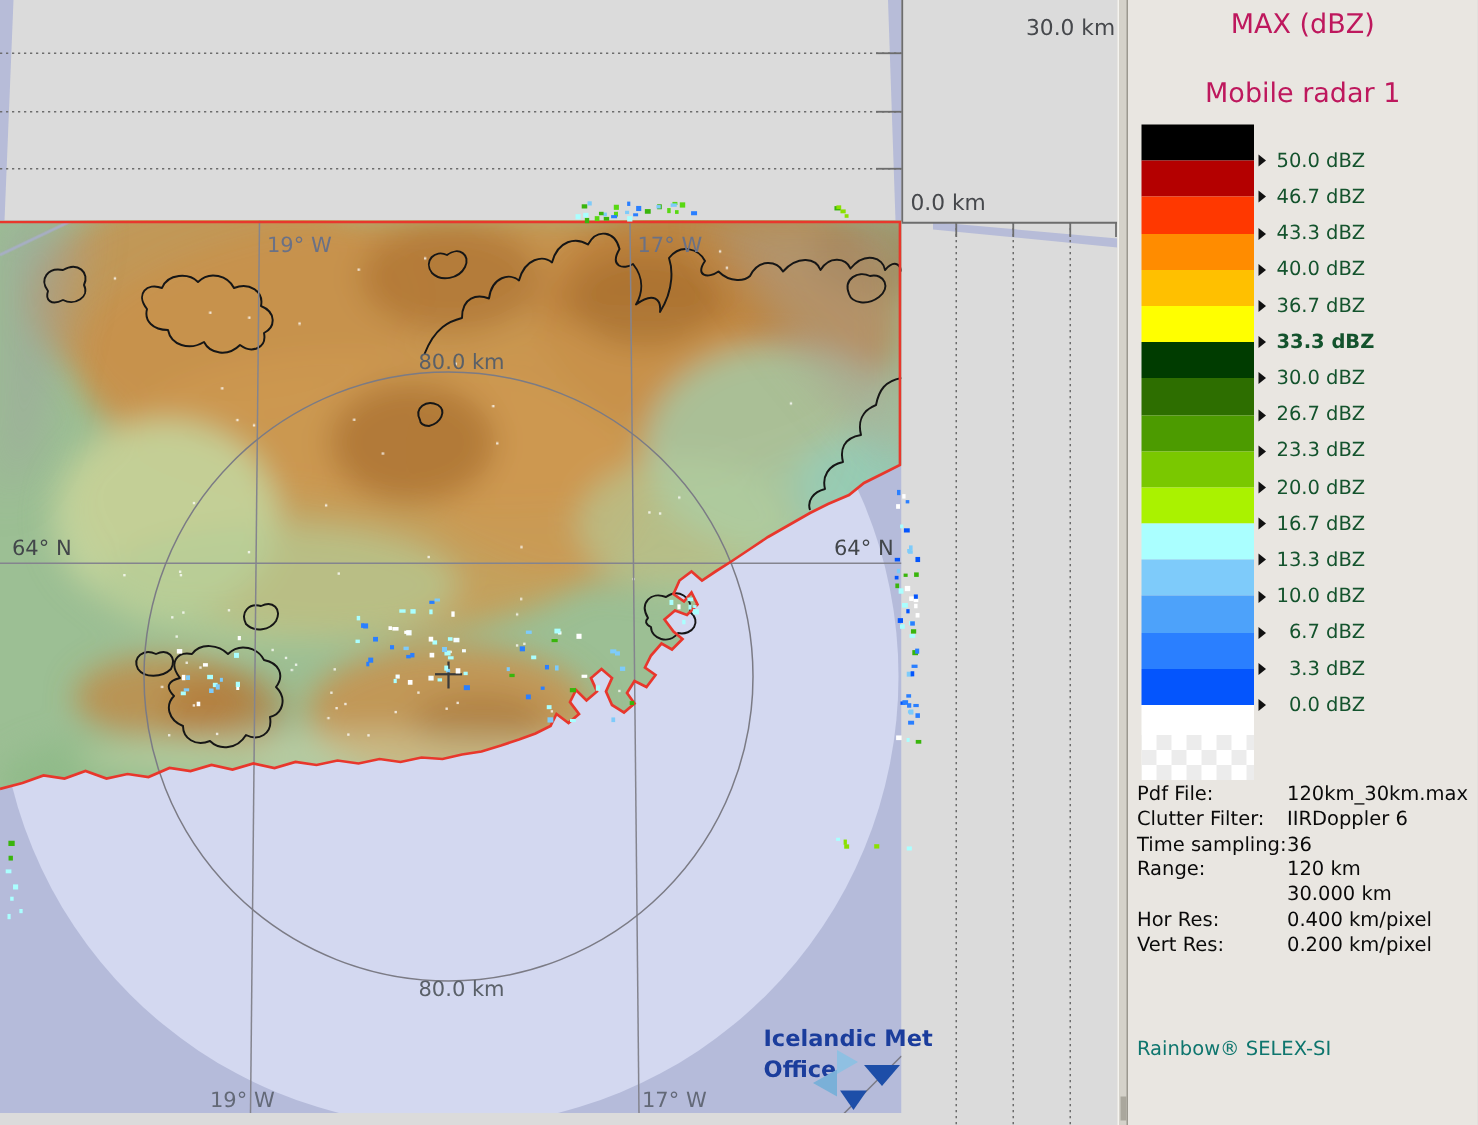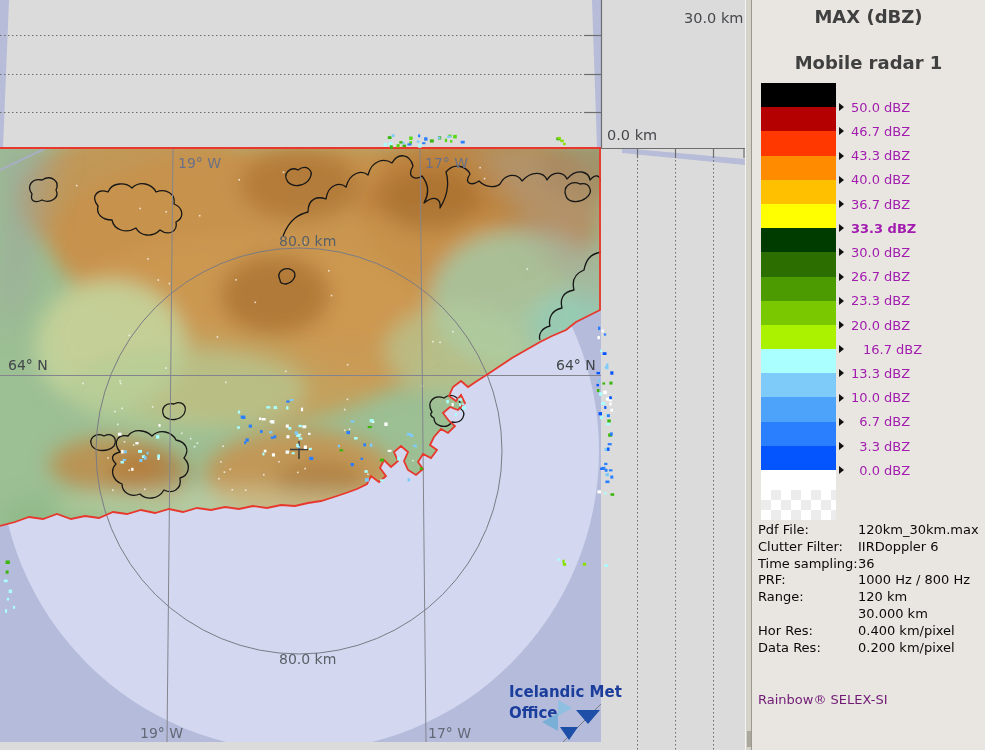--- a/index.html
+++ b/index.html
@@ -16,38 +16,38 @@
     background:#e9e6e1;color:#111;
   }
   #splitter{
     position:absolute;left:0;top:0;width:7px;height:750px;
     background:#d5d2ca;border-left:1px solid #f4f3ef;border-right:1px solid #9b988f;
     box-sizing:border-box;
   }
   #splitter-handle{
     position:absolute;left:1px;top:731px;width:4px;height:16px;background:#aaa79d;
   }
-  .title-line{position:absolute;left:7px;width:233px;text-align:center;font-size:18px;color:#404040;white-space:nowrap;font-weight:bold;}
+  .title-line{position:absolute;left:7px;width:233px;text-align:center;font-size:18px;color:#be185d;white-space:nowrap;}
   #colorbar{position:absolute;left:16px;top:83px;width:75px;}
   .cbar-cell{width:75px;height:24.2px;}
   .cbar-white{width:75px;height:20px;background:#ffffff;}
   .cbar-checker{
     width:75px;height:30px;
     background:repeating-conic-gradient(#ececec 0% 25%, #ffffff 0% 50%);
     background-size:20px 20px;
   }
   .scale-label{
     position:absolute;left:94px;height:18px;display:flex;align-items:center;
-    font-size:13px;color:#a21caf;white-space:pre;
+    font-size:13px;color:#14532d;white-space:pre;
   }
   .tri{width:0;height:0;border-left:5px solid #111;border-top:4px solid transparent;border-bottom:4px solid transparent;margin-right:7px;flex:none;}
   #info{position:absolute;left:13px;top:522px;width:222px;font-size:13px;color:#0a0a0a;}
   .info-row{height:16.8px;white-space:nowrap;}
   .info-label{display:inline-block;width:100px;}
-  #rainbow{position:absolute;left:13px;top:692px;font-size:13px;color:#701a75;white-space:nowrap;}
+  #rainbow{position:absolute;left:13px;top:692px;font-size:13px;color:#0f766e;white-space:nowrap;}
 </style>
 </head>
 <body>
 
 <svg id="display" width="745" height="750" viewBox="0 0 745 750" xmlns="http://www.w3.org/2000/svg">
   <defs>
     <clipPath id="clipMap">
         <rect x="0" y="147" width="601" height="595"></rect>
       </clipPath>
     <clipPath id="clipLand">
@@ -470,32 +470,31 @@
       <div class="scale-label" style="top: 98.2px;"><div class="tri"></div><span>50.0 dBZ</span></div>
       <div class="scale-label" style="top: 122.4px;"><div class="tri"></div><span>46.7 dBZ</span></div>
       <div class="scale-label" style="top: 146.6px;"><div class="tri"></div><span>43.3 dBZ</span></div>
       <div class="scale-label" style="top: 170.8px;"><div class="tri"></div><span>40.0 dBZ</span></div>
       <div class="scale-label" style="top: 195px;"><div class="tri"></div><span>36.7 dBZ</span></div>
       <div class="scale-label" style="top: 219.2px; font-weight: bold;"><div class="tri"></div><span>33.3 dBZ</span></div>
       <div class="scale-label" style="top: 243.4px;"><div class="tri"></div><span>30.0 dBZ</span></div>
       <div class="scale-label" style="top: 267.6px;"><div class="tri"></div><span>26.7 dBZ</span></div>
       <div class="scale-label" style="top: 291.8px; align-items: center;"><div class="tri"></div><span>23.3 dBZ</span></div>
       <div class="scale-label" style="top: 316px;"><div class="tri"></div><span>20.0 dBZ</span></div>
-      <div class="scale-label" style="top: 340.2px; gap: 12px;"><div class="tri"></div><span>16.7 dBZ</span></div>
+      <div class="scale-label" style="top: 340.2px;"><div class="tri"></div><span>16.7 dBZ</span></div>
       <div class="scale-label" style="top: 364.4px;"><div class="tri"></div><span>13.3 dBZ</span></div>
       <div class="scale-label" style="top: 388.6px; justify-content: center;"><div class="tri"></div><span>10.0 dBZ</span></div>
       <div class="scale-label" style="top: 412.8px;"><div class="tri"></div><span>  6.7 dBZ</span></div>
       <div class="scale-label" style="top: 437px;"><div class="tri"></div><span>  3.3 dBZ</span></div>
       <div class="scale-label" style="top: 461.2px;"><div class="tri"></div><span>  0.0 dBZ</span></div>
     </div>
 
   <div id="info">
       <div class="info-row"><span class="info-label">Pdf File:</span><span>120km_30km.max</span></div>
       <div class="info-row"><span class="info-label">Clutter Filter:</span><span>IIRDoppler 6</span></div>
       <div class="info-row"><span class="info-label">Time sampling:</span><span>36</span></div>
-      <div class="info-row"><span class="info-label">PRF:</span><span>1000 Hz / 800 Hz</span></div>
       <div class="info-row"><span class="info-label">Range:</span><span>120 km</span></div>
       <div class="info-row"><span class="info-label"></span><span>30.000 km</span></div>
       <div class="info-row"><span class="info-label">Hor Res:</span><span>0.400 km/pixel</span></div>
-      <div class="info-row"><span class="info-label">Data Res:</span><span>0.200 km/pixel</span></div>
+      <div class="info-row"><span class="info-label">Vert Res:</span><span>0.200 km/pixel</span></div>
     </div>
   <div id="rainbow">Rainbow® SELEX-SI</div>
 </div>
 
 </body></html>

